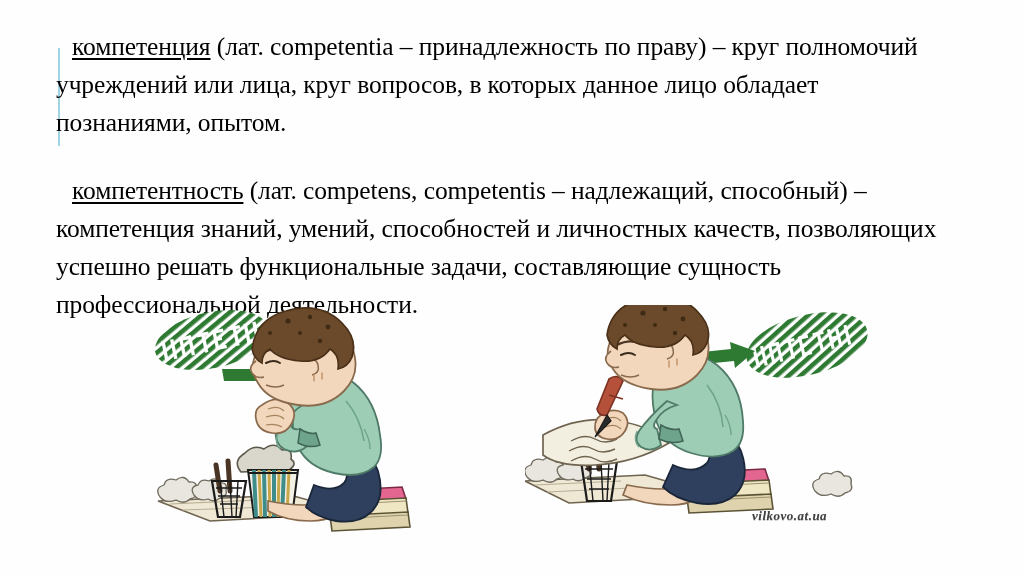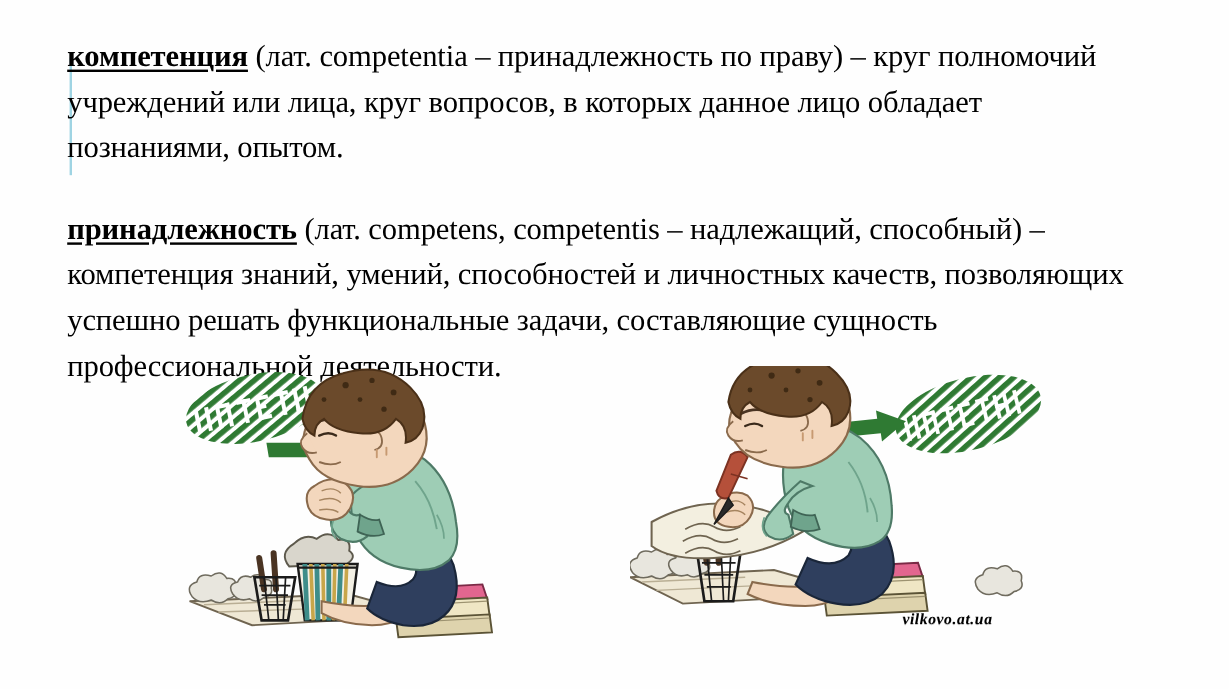--- a/index.html
+++ b/index.html
@@ -47,23 +47,24 @@
     font-size: 25.5px;
     line-height: 38px;
     letter-spacing: -0.1px;
     text-align: left;
     margin: 0;
   }
   .para + .para {
     margin-top: 30px;
   }
   .term {
-    font-weight: bold;
+    font-weight: normal;
     text-decoration: underline;
     text-underline-offset: 3px;
+    margin-left: 16px;
   }
 
   
   .illustrations {
     position: absolute;
     left: 0;
     top: 305px;
     width: 1024px;
     height: 269px;
   }
@@ -79,36 +80,36 @@
 
   .watermark {
     position: absolute;
     left: 752px;
     top: 508px;
     font-family: "Liberation Serif", "DejaVu Serif", serif;
     font-style: italic;
     font-weight: bold;
     font-size: 13px;
     letter-spacing: 0.5px;
-    color: #000000;
+    color: #404040;
     text-shadow: 0 1px 0 #c9c9c9;
   }
 </style>
 </head>
 <body>
 
 <div class="slide">
 
   <div class="text-caret"></div>
 
   <div class="text-body">
 
     <p class="para"><span class="term">компетенция</span><span> (лат. competentia – принадлежность по праву) – круг полномочий учреждений или лица, круг вопросов, в которых данное лицо обладает познаниями, опытом.</span></p>
 
-    <p class="para"><span class="term">принадлежность</span><span> (лат. competens, competentis – надлежащий, способный) – компетенция знаний, умений, способностей и личностных качеств, позволяющих успешно решать функциональные задачи, составляющие сущность профессиональной деятельности.</span></p>
+    <p class="para"><span class="term">компетентность</span><span> (лат. competens, competentis – надлежащий, способный) – компетенция знаний, умений, способностей и личностных качеств, позволяющих успешно решать функциональные задачи, составляющие сущность профессиональной деятельности.</span></p>
 
   </div>
 
   <div class="illustrations">
 
     <div class="figure figure-left">
       <svg width="265" height="245" viewBox="0 0 265 245" xmlns="http://www.w3.org/2000/svg">
         <defs>
 
           <pattern id="hatchL" width="8" height="8" patternUnits="userSpaceOnUse" patternTransform="rotate(-28)">

